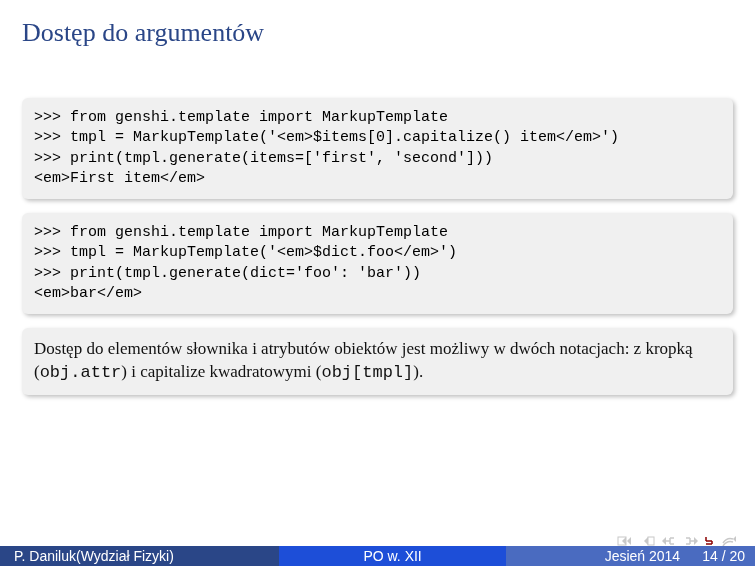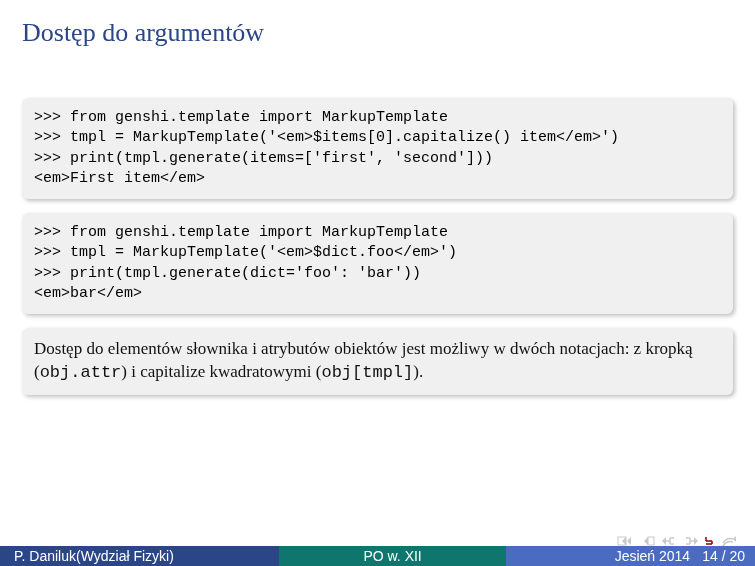--- a/index.html
+++ b/index.html
@@ -72,22 +72,22 @@
   .footerbar {
     display: flex;
     width: 100%;
     height: 100%;
     font-size: 14px;
     color: #fff;
     font-family: Arial, Helvetica, sans-serif;
     text-align: center;
   }
   .fb1 { background: #2a4687; flex: 0 0 37%; display:flex; align-items:center; padding-left:14px;}
-  .fb2 { background: #0f766e; flex: 0 0 30%; display:flex; align-items:center; justify-content:center;}
-  .fb3 { background: #4a6bc0; flex: 1 1 auto; display:flex; align-items:center; justify-content:flex-end; padding-right:10px; gap:12px;}
+  .fb2 { background: #1d4ed8; flex: 0 0 30%; display:flex; align-items:center; justify-content:center;}
+  .fb3 { background: #4a6bc0; flex: 1 1 auto; display:flex; align-items:center; justify-content:flex-end; padding-right:10px; gap:22px;}
 </style>
 </head>
 <body>
 
 <div class="slide">
   <h1 class="title">Dostęp do argumentów</h1>
 
   <div class="codeblock">&gt;&gt;&gt; from genshi.template import MarkupTemplate
 &gt;&gt;&gt; tmpl = MarkupTemplate('&lt;em&gt;$items[0].capitalize() item&lt;/em&gt;')
 &gt;&gt;&gt; print(tmpl.generate(items=['first', 'second']))

